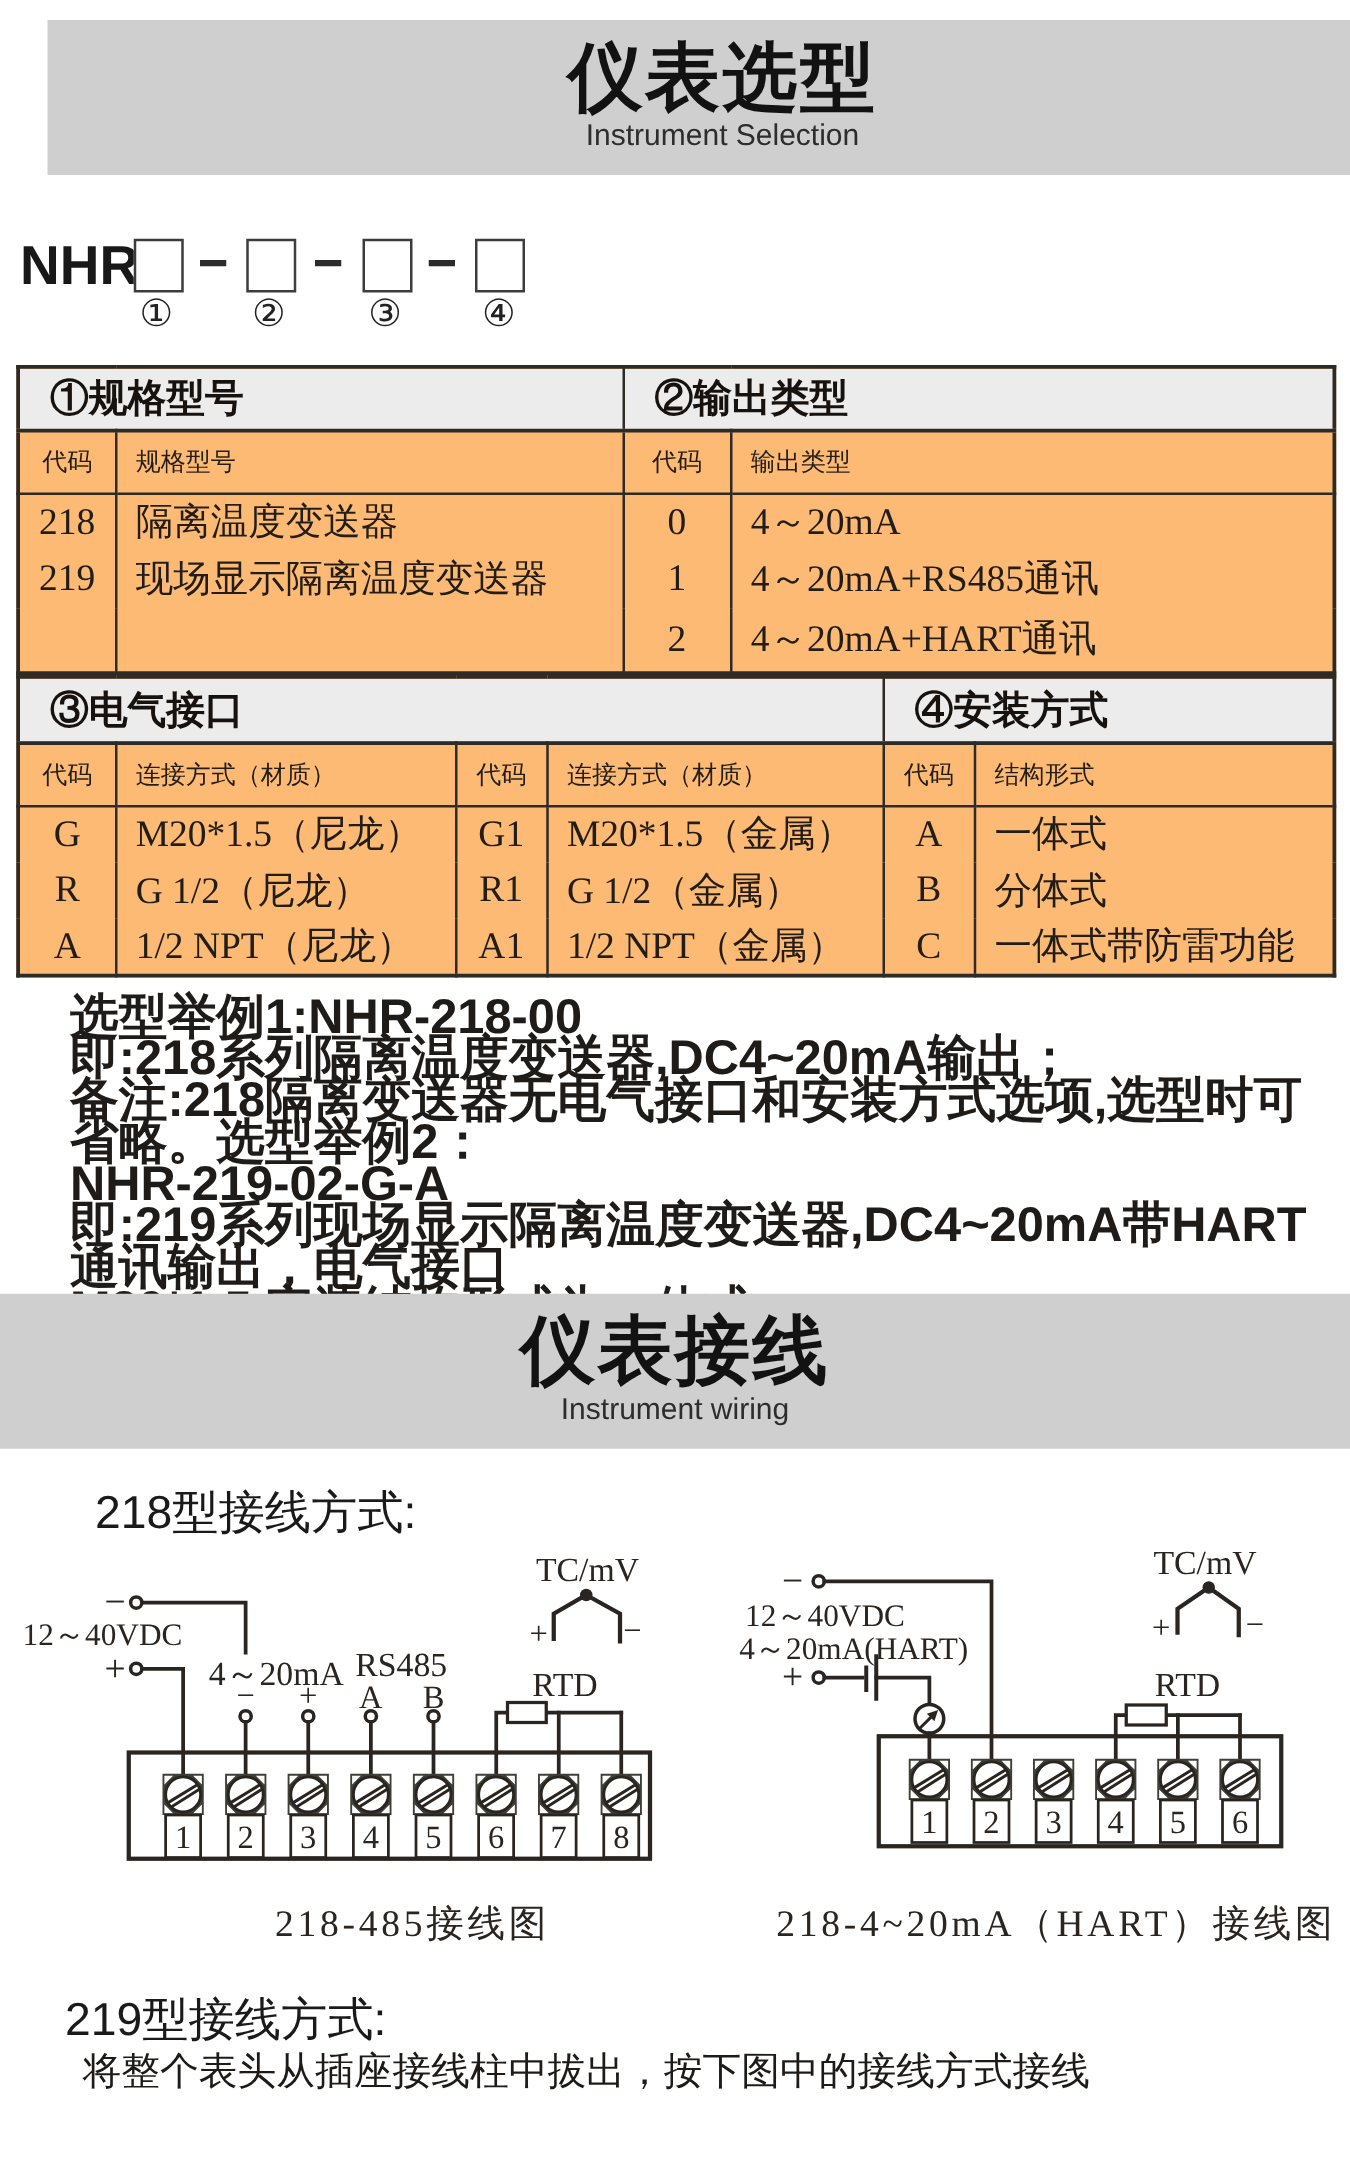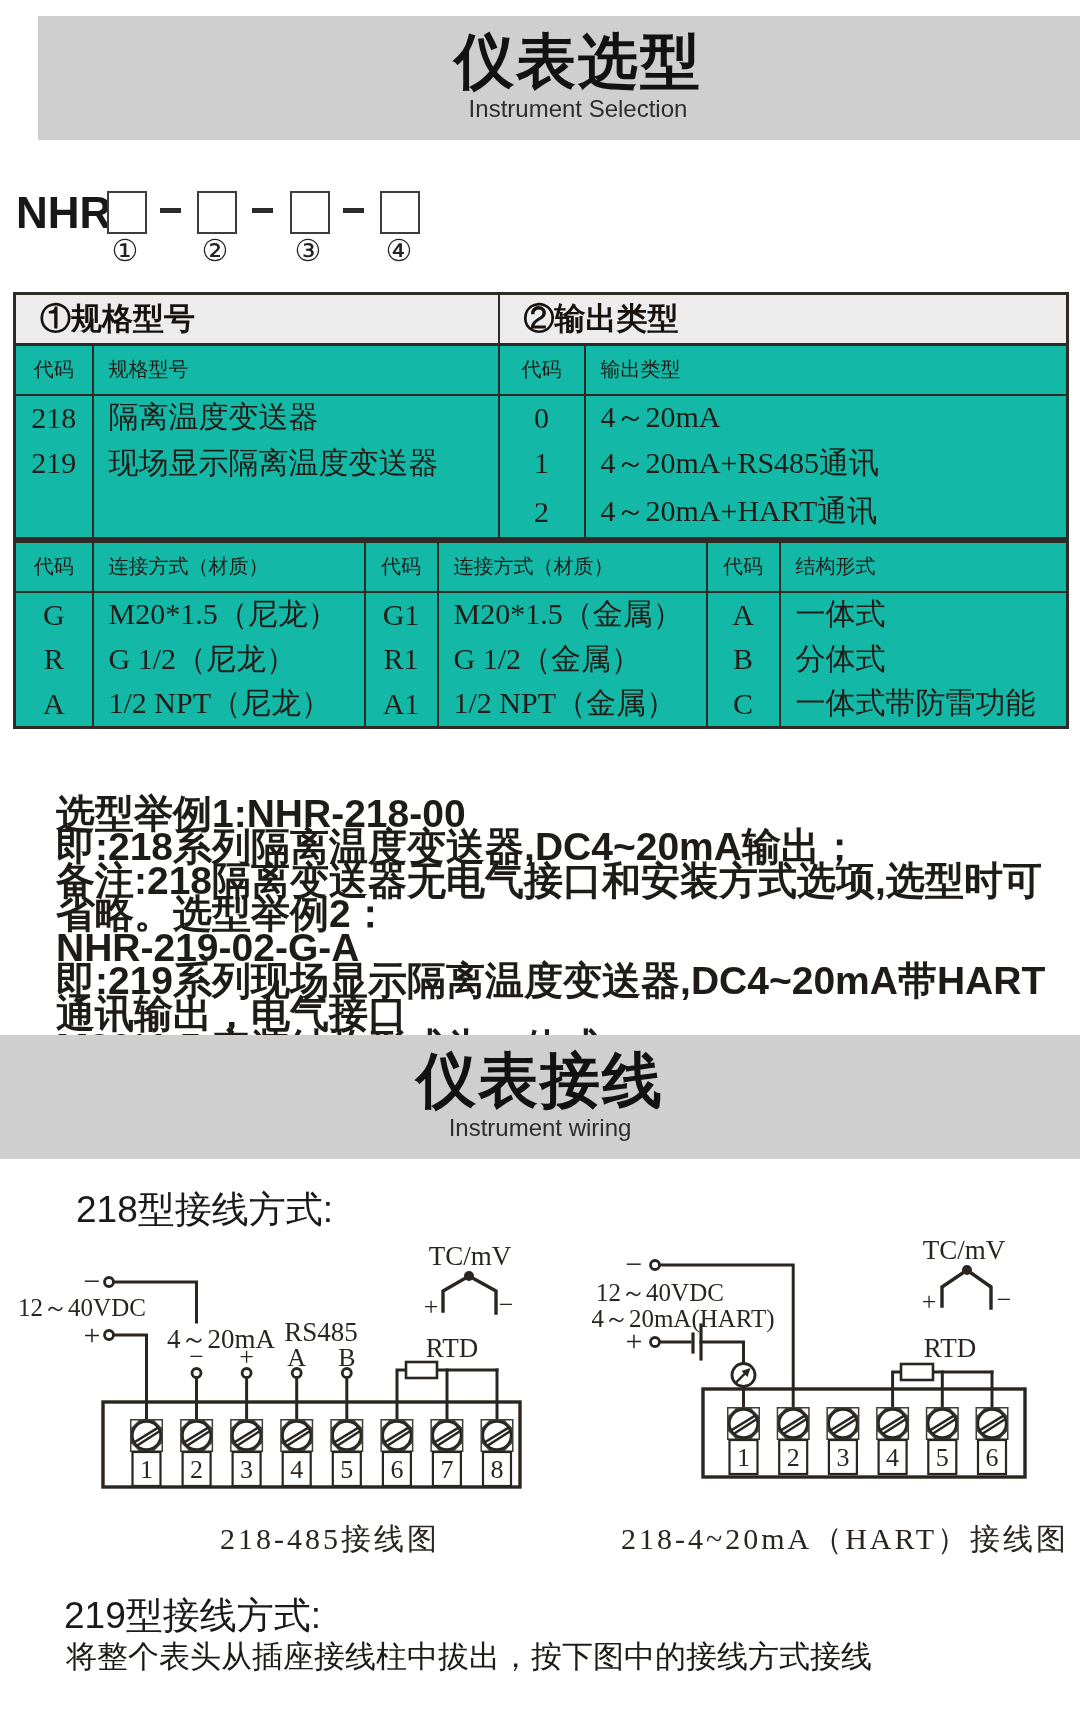--- a/index.html
+++ b/index.html
@@ -8,36 +8,36 @@
   .banner{position:absolute;left:0;width:1080px;height:124px;background:#cfcfcf;text-align:center;}
   .banner .t{margin-top:12px;font-size:60px;font-weight:700;color:#121212;line-height:68px;letter-spacing:2px;}
   .banner .s{font-size:24px;font-weight:400;color:#2d2d2d;line-height:26px;}
   
   .nhr{position:absolute;left:16px;top:188px;font-size:44px;font-weight:700;color:#181818;letter-spacing:0px;}
   .codebox{position:absolute;top:191px;width:36px;height:39px;border:2.5px solid #3c3c3c;background:#fff;}
   .dashline{position:absolute;top:208px;width:21px;height:5px;background:#2b2b2b;}
   .circnum{position:absolute;top:233px;width:40px;text-align:center;font-family:"Liberation Serif",serif;
            font-size:30px;color:#222;}
   
-  table.doc{position:absolute;border-collapse:collapse;table-layout:fixed;background:#14b8a6;
+  table.doc{position:absolute;border-collapse:collapse;table-layout:fixed;background:#fdba74;
             border:3.5px solid #2e2a25;font-family:"Liberation Serif",serif;color:#231d18;}
   table.doc td,table.doc th{padding:0;margin:0;overflow:hidden;white-space:nowrap;}
   .bandcell{background:#ececec;font-family:"Liberation Sans",sans-serif;font-weight:700;
             font-size:31px;text-align:left;padding-left:24px !important;color:#17120e;
             border-bottom:3px solid #2e2a25;}
   .vr{border-right:2.5px solid #2e2a25;}
   .hb{border-bottom:2.5px solid #2e2a25;}
   td.code{text-align:center;font-size:30px;}
   td.desc{text-align:left;padding-left:15px !important;font-size:30px;}
   td.colh{font-size:20px;}
   
   .notes{position:absolute;left:56px;top:797px;width:1000px;font-size:39px;font-weight:700;
          line-height:33.4px;color:#1e1b18;}
   .h218{position:absolute;left:76px;top:1185px;font-size:37px;font-weight:400;color:#1a1a1a;text-align:center;}
-  .h219{position:absolute;left:64px;top:1591px;font-size:37px;font-weight:400;color:#1a1a1a;}
+  .h219{position:absolute;left:52px;top:1591px;font-size:37px;font-weight:400;color:#1a1a1a;}
   .wnotes{position:absolute;left:66px;top:1641px;font-size:31px;font-weight:400;color:#1d1a17;line-height:32.5px;}
   
   svg text{font-family:"Liberation Serif",serif;fill:#2a2520;}
   .dlab{font-size:25px;}
   .dlab2{font-size:27px;}
   .sgn{font-size:30px;}
   .sgn2{font-size:26px;}
   .tnum{font-size:26px;}
   .cap{font-size:30px;letter-spacing:3px;}
 </style>
@@ -106,20 +106,24 @@
   <table class="doc" style="left:13px;top:540px;width:1053px;">
     <colgroup>
         <col style="width:78px">
         <col style="width:272px">
         <col style="width:73px">
         <col style="width:269px">
         <col style="width:73px">
         <col style="width:288px">
       </colgroup>
     <tbody>
+        <tr style="height:53px;">
+      <th colspan="4" class="bandcell vr">③电气接口</th>
+      <th colspan="2" class="bandcell">④安装方式</th>
+    </tr>
     <tr style="height:50px;">
       <td class="code colh vr hb">代码</td>
       <td class="desc colh vr hb">连接方式（材质）</td>
       <td class="code colh vr hb">代码</td>
       <td class="desc colh vr hb">连接方式（材质）</td>
       <td class="code colh vr hb">代码</td>
       <td class="desc colh hb">结构形式</td>
     </tr>
     <tr style="height:45px;">
       <td class="code vr">G</td>

